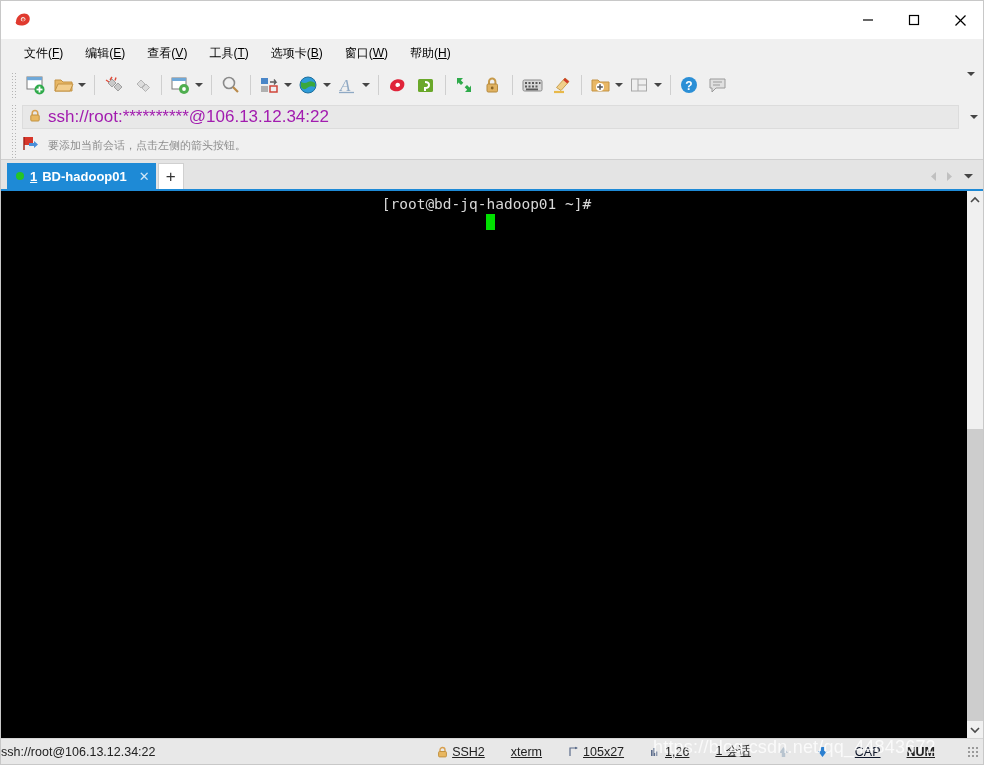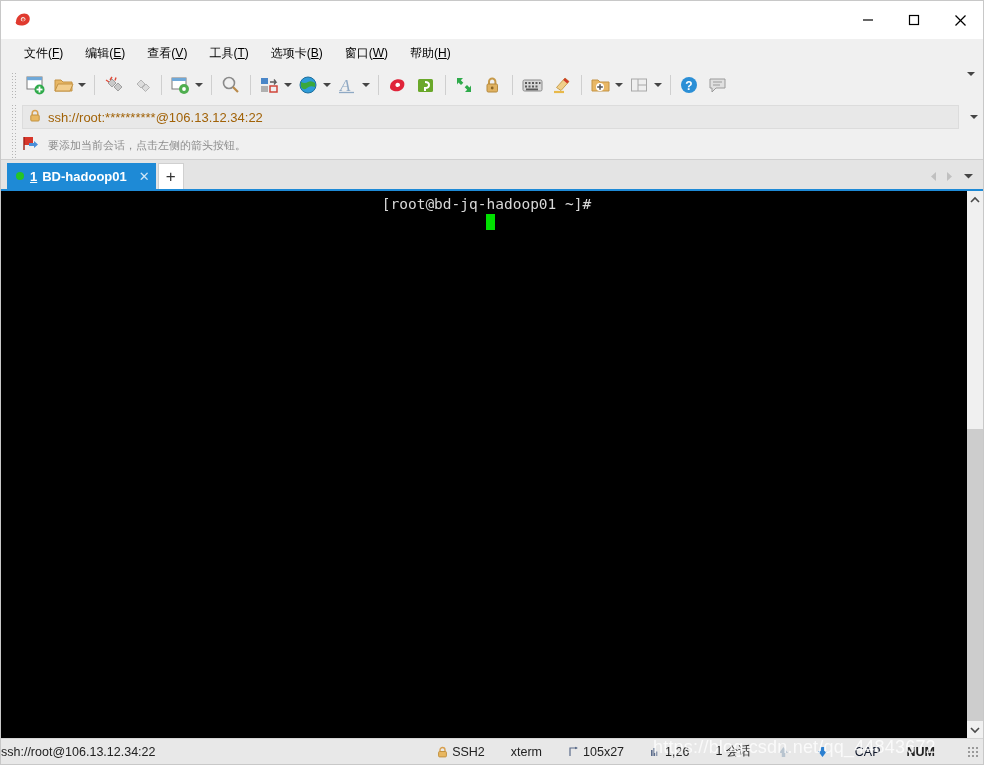--- a/index.html
+++ b/index.html
@@ -88,21 +88,21 @@
     background: #f0f0f0;
     display: flex; align-items: center;
     padding-left: 10px;
   }
   .addr-field {
     flex: 1; height: 24px; margin-right: 2px;
     background: #e8e8e8; border: 1px solid #dcdcdc;
     display: flex; align-items: center; padding: 0 6px;
   }
   .addr-text {
-    font-size: 13px; color: #a16207; margin-left: 7px; white-space: nowrap;
+    font-size: 17px; color: #a21caf; margin-left: 7px; white-space: nowrap;
   }
   .addr-drop {
     width: 22px; height: 24px; display: flex; align-items: center; justify-content: center;
     background: #f0f0f0;
   }
 
   
   .notifbar {
     height: 28px; min-height: 28px;
     background: #f0f0f0;
@@ -188,21 +188,21 @@
     background: #e8e8e8;
     border-top: 1px solid #d4d4d4;
     display: flex; align-items: center;
     font-size: 12.5px; color: #222;
     position: relative;
     padding-left: 0;
   }
   .st-left { flex: 1; white-space: nowrap; }
   .st-item {
     display: flex; align-items: center;
-    white-space: nowrap; margin-right: 26px;
+    white-space: nowrap; margin-right: 26px; text-decoration: underline;
   }
   .st-item.dim { color: #0f172a; }
   .st-item.bold { font-weight: bold; }
   .st-ico { margin-right: 4px; display: flex; align-items: center; }
   .grip-corner {
     width: 12px; height: 12px; margin-left: 6px; margin-right: 4px;
     background-image: radial-gradient(#9a9a9a 40%, transparent 41%);
     background-size: 4px 4px;
   }
   .watermark {

